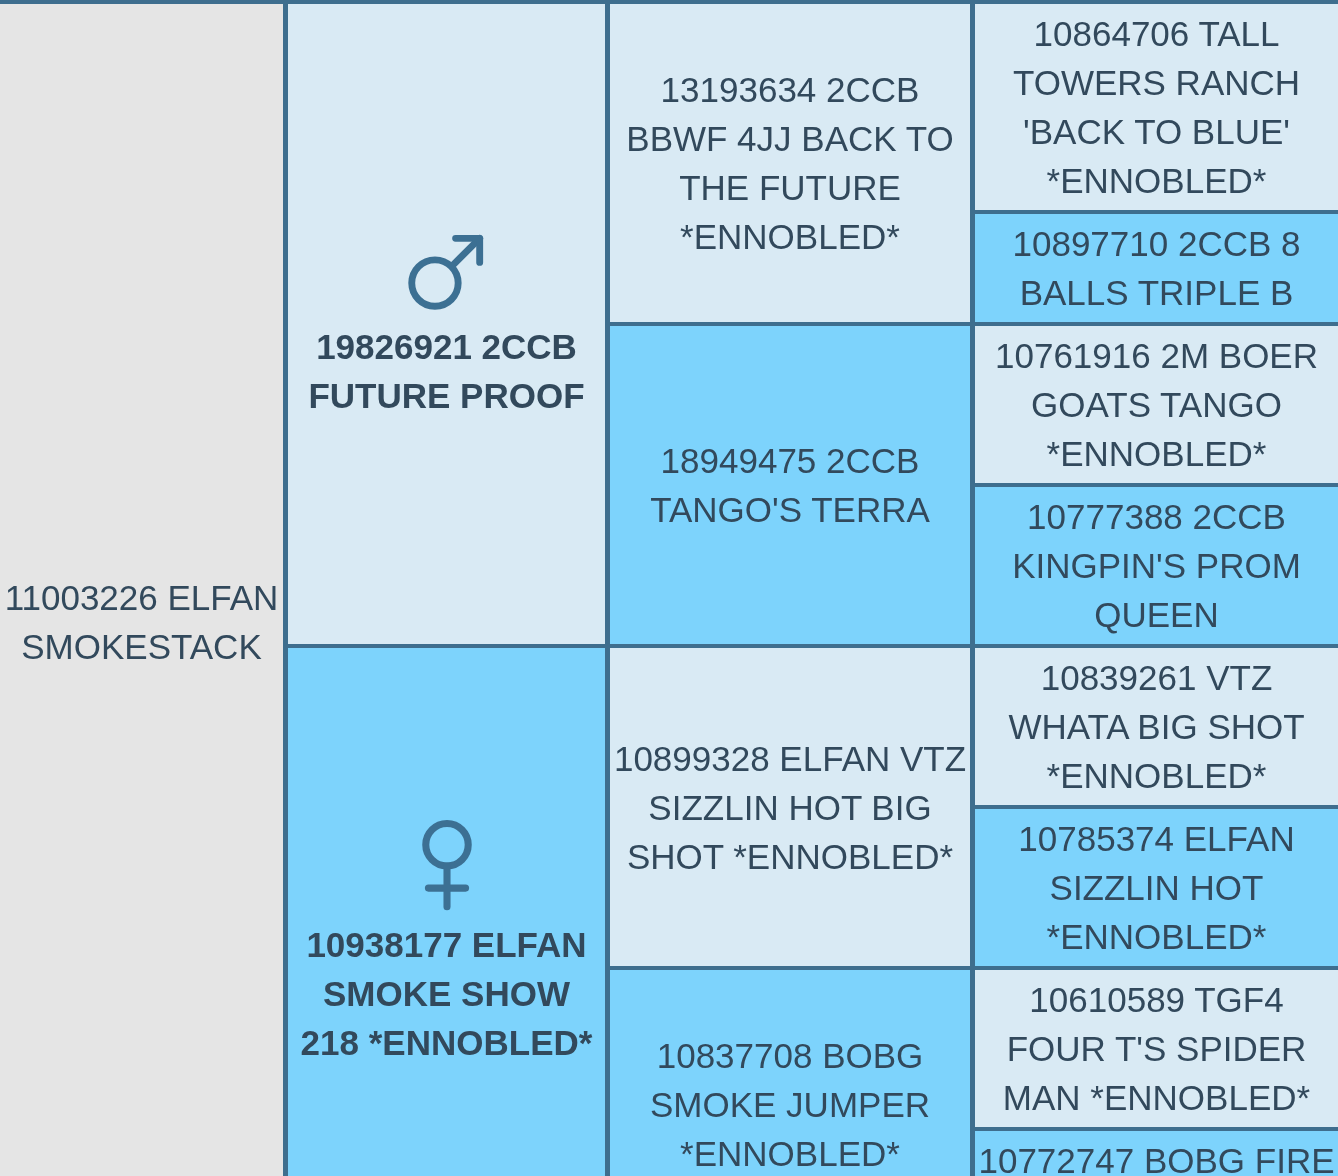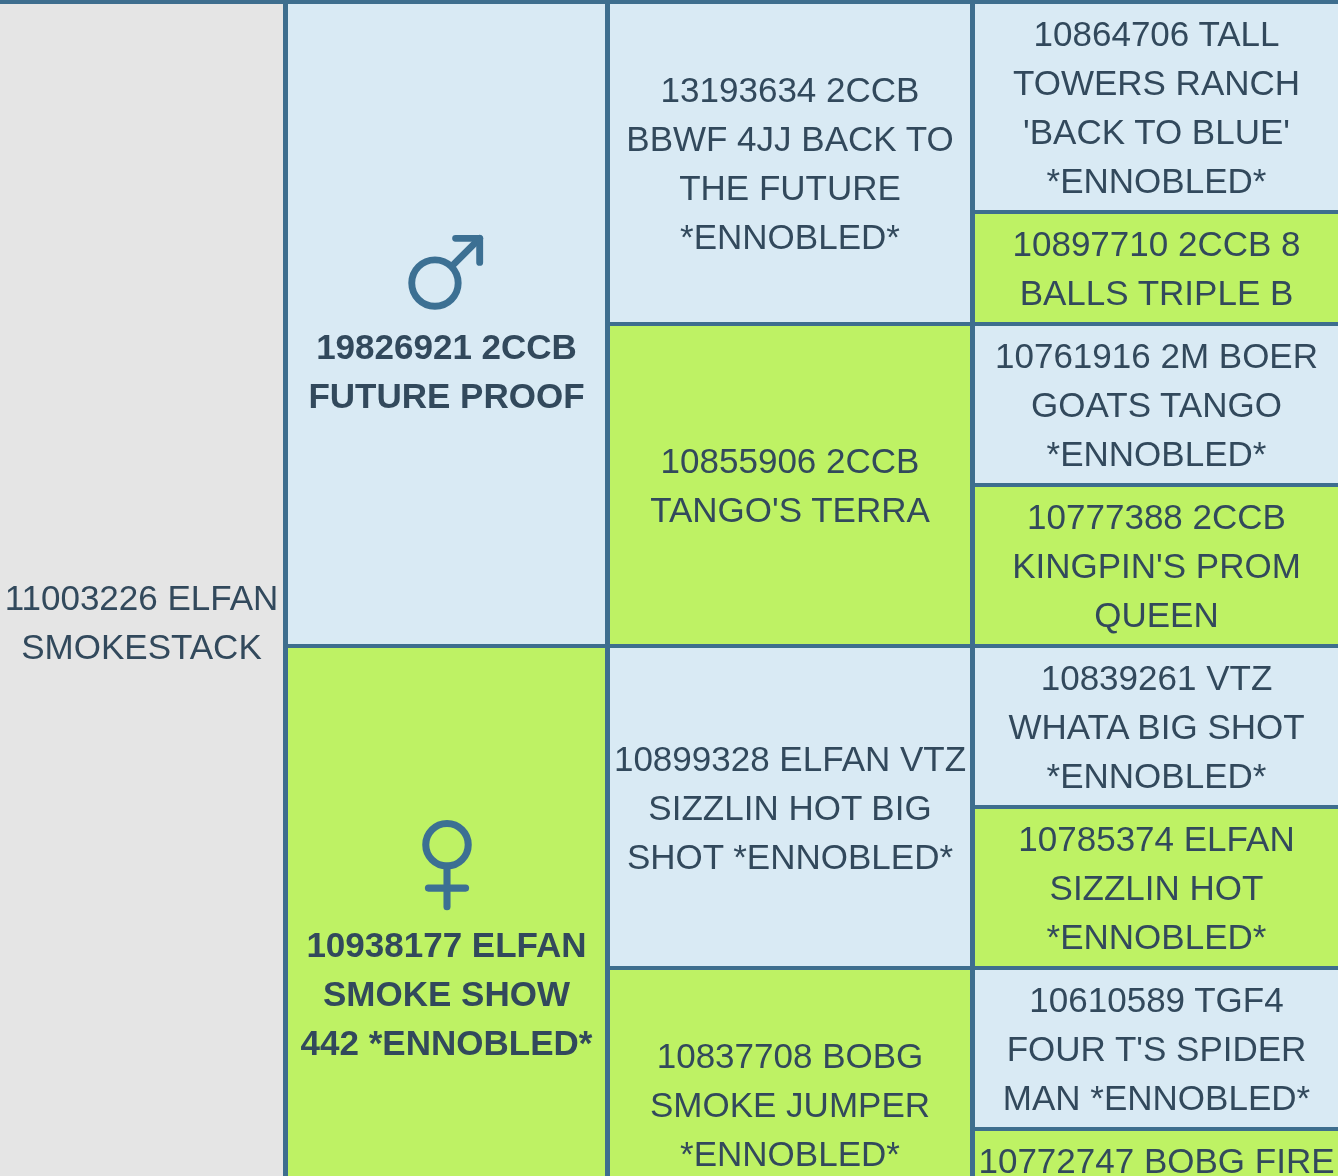--- a/index.html
+++ b/index.html
@@ -27,21 +27,21 @@
     padding: 5px 3px;
     overflow: hidden;
     color: #32495c;
     font-size: 35px;
     line-height: 1.40;
     word-wrap: break-word;
   }
   .pedigree tr:first-child > td { border-top: 0; }
   .c-subject { border-left: 0 !important; background: #e5e5e5; }
   .c-male    { background: #d9eaf4; }
-  .c-female  { background: #bef264; margin-left: 24px; }
+  .c-female  { background: #7dd3fc; margin-left: 24px; }
   .parent-name { font-weight: bold; }
   .sym {
     display: block;
     margin: 0 auto 8px auto;
   }
   .sym svg { display: block; margin: 0 auto; }
   
   .pedigree tr:nth-child(1) { height: 203px; }
   .pedigree tr:nth-child(2) { height: 100px; }
   .pedigree tr:nth-child(3) { height: 151px; }
@@ -89,21 +89,21 @@
   </tr>
 
   <tr>
     <td class="c-female">
       <span>10897710 2CCB 8 BALLS TRIPLE B</span>
     </td>
   </tr>
 
   <tr>
     <td class="c-female" rowspan="2">
-      <span>10855906 2CCB TANGO'S TERRA</span>
+      <span>18949475 2CCB TANGO'S TERRA</span>
     </td>
     <td class="c-male">
       <span>10761916 2M BOER GOATS TANGO *ENNOBLED*</span>
     </td>
   </tr>
 
   <tr>
     <td class="c-female">
       <span>10777388 2CCB KINGPIN'S PROM QUEEN</span>
     </td>
@@ -111,21 +111,21 @@
 
   <tr>
     <td class="c-female" rowspan="4">
       <span class="sym">
         <svg width="62" height="92" viewBox="0 0 70 104" fill="none" stroke="#3c7093" stroke-width="8" stroke-linecap="round" stroke-linejoin="round">
           <circle cx="35" cy="28" r="24"></circle>
           <path d="M35 52 V98"></path>
           <path d="M14 77 H56"></path>
         </svg>
       </span>
-      <div class="parent-name">10938177 ELFAN SMOKE SHOW 442 *ENNOBLED*</div>
+      <div class="parent-name">10938177 ELFAN SMOKE SHOW 218 *ENNOBLED*</div>
     </td>
 
     <td class="c-male" rowspan="2">
       <span>10899328 ELFAN VTZ SIZZLIN HOT BIG SHOT *ENNOBLED*</span>
     </td>
 
     <td class="c-male">
       <span>10839261 VTZ WHATA BIG SHOT *ENNOBLED*</span>
     </td>
   </tr>

